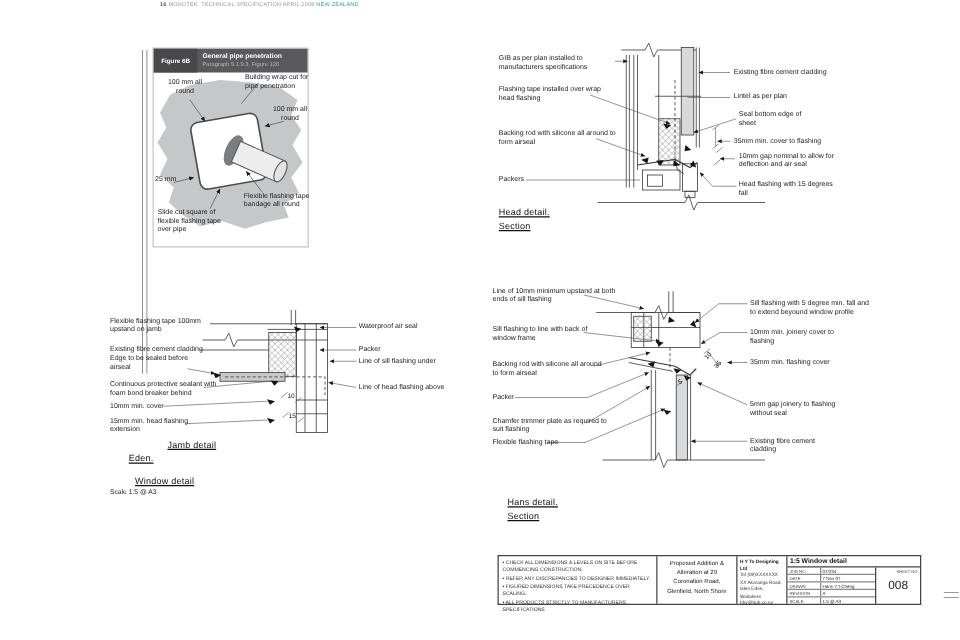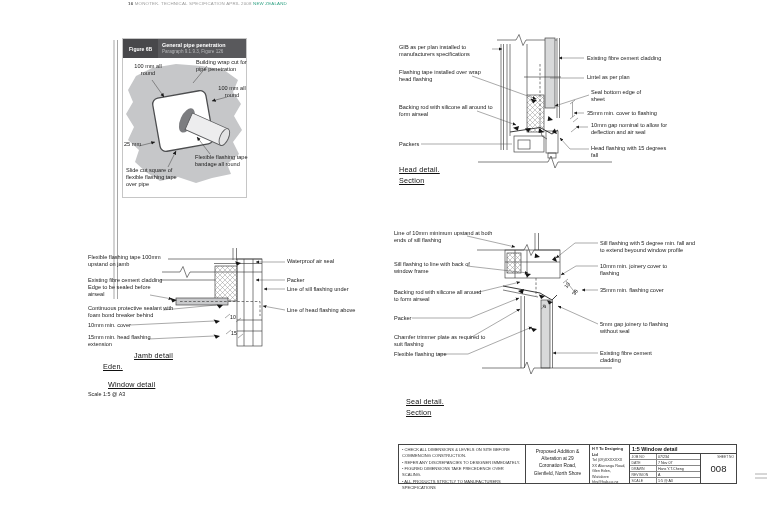--- a/index.html
+++ b/index.html
@@ -264,21 +264,21 @@
   <div class="lbl" style="left:394px;top:334px;width:98px;">Chamfer trimmer plate as required to suit flashing</div>
   <div class="lbl" style="left:394px;top:351px;width:80px;">Flexible flashing tape</div>
   <div class="lbl" style="left:600px;top:240px;width:98px;">Sill flashing with 5 degree min. fall and to extend beyound window profile</div>
   <div class="lbl" style="left:600px;top:263px;width:86px;">10mm min. joinery cover to flashing</div>
   <div class="lbl" style="left:600px;top:287px;width:96px;">35mm min. flashing cover</div>
   <div class="lbl" style="left:600px;top:321px;width:82px;">5mm gap joinery to flashing without seal</div>
   <div class="lbl" style="left:600px;top:350px;width:72px;">Existing fibre cement cladding</div>
   <div class="dim" style="left:564px;top:282px;transform:rotate(-52deg);">10</div>
   <div class="dim" style="left:572px;top:289px;transform:rotate(-52deg);">35</div>
   <div class="dim" style="left:543px;top:303px;transform:rotate(-28deg);">5</div>
-  <div class="dtitle" style="left:406px;top:397px;">Seal detail.</div>
+  <div class="dtitle" style="left:406px;top:397px;">Hans detail.</div>
   <div class="dtitle" style="left:406px;top:408px;">Section</div>
 
   <div class="tblock">
     <div class="tb-notes">
       <div class="tb-note">CHECK ALL DIMENSIONS &amp; LEVELS ON SITE BEFORE COMMENCING CONSTRUCTION.</div>
       <div class="tb-note">REFER ANY DISCREPANCIES TO DESIGNER IMMEDIATELY.</div>
       <div class="tb-note">FIGURED DIMENSIONS TAKE PRECEDENCE OVER SCALING.</div>
       <div class="tb-note">ALL PRODUCTS STRICTLY TO MANUFACTURERS SPECIFICATIONS</div>
     </div>
     <div class="tb-project">Proposed Addition &amp; Alteration at 29 Coronation Road, Glenfield, North Shore</div>

